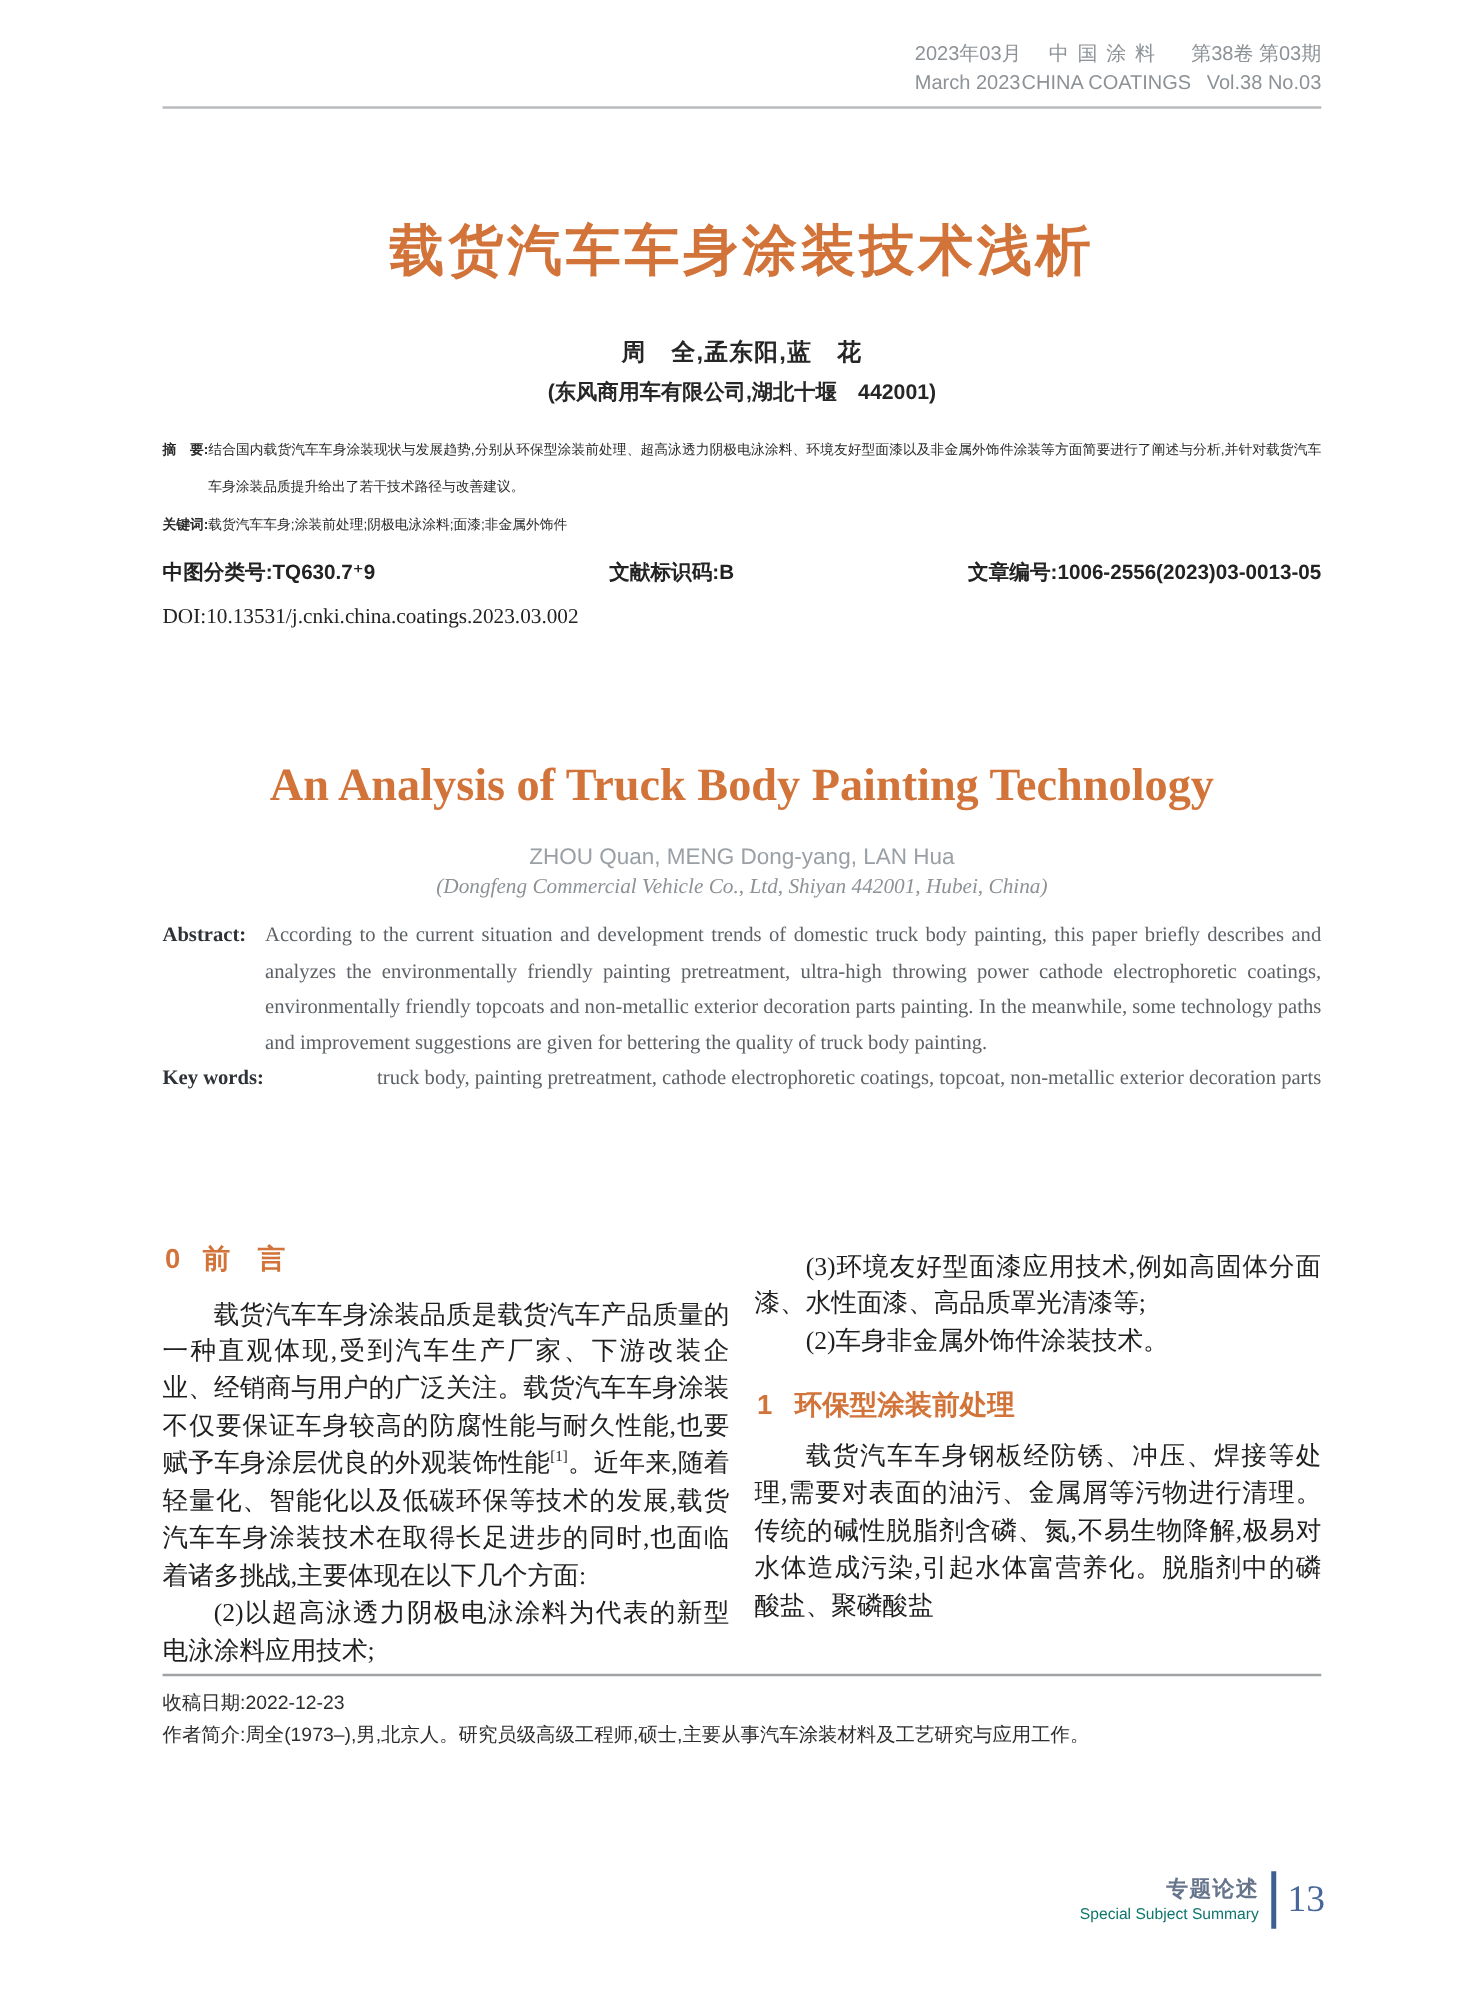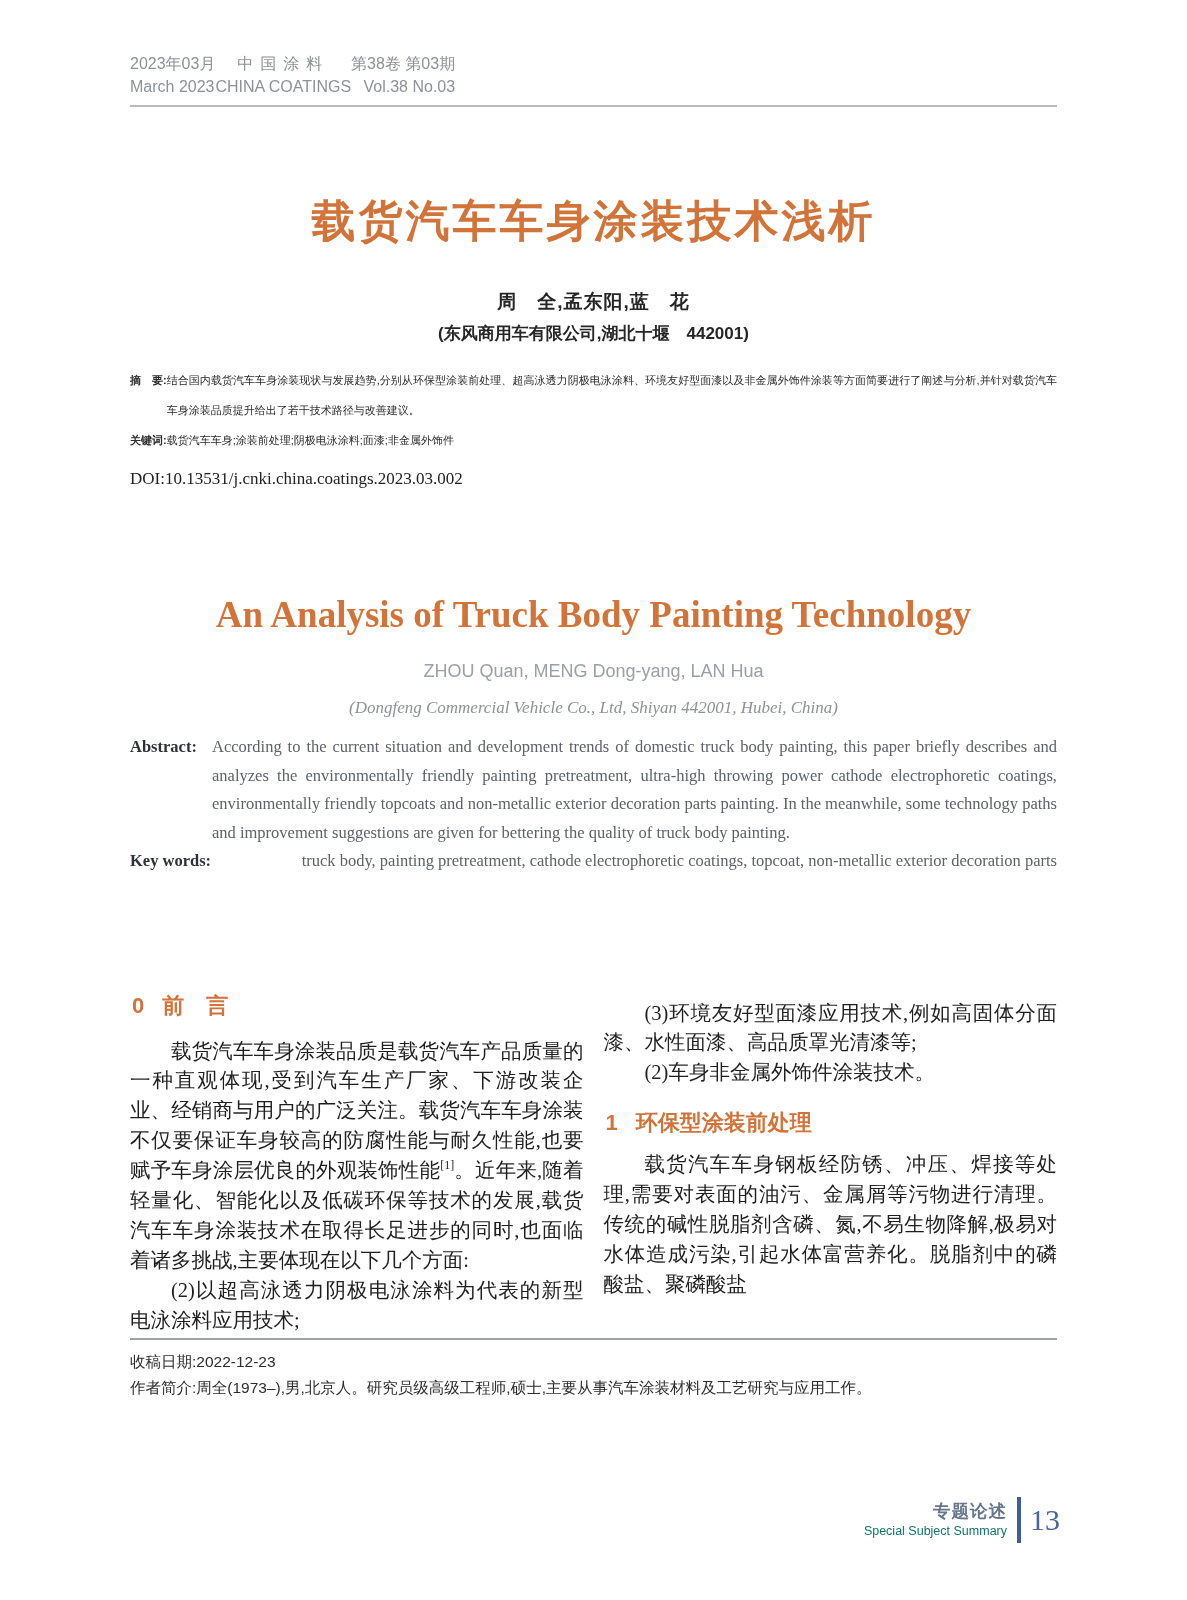--- a/index.html
+++ b/index.html
@@ -1,21 +1,21 @@
 <!DOCTYPE html>
 <html><head>
 <meta charset="utf-8">
 <style>
   * { margin:0; padding:0; box-sizing:border-box; }
   html,body { width:1187px; height:1600px; background:#ffffff; overflow:hidden; }
   body { position:relative; font-family:"Liberation Sans","DejaVu Sans",sans-serif; color:#262626; }
   .content { margin:0 130px; width:927px; }
 
   
-  .jheader { display:flex; justify-content:flex-start; padding-top:52px;
+  .jheader { display:flex; justify-content:flex-end; padding-top:32px;
              color:#8d9296; font-size:16px; line-height:23px; }
   .jh-center { text-align:center; }
   .jh-right  { text-align:right; }
   .jh-cn-spaced { letter-spacing:7px; }
   .jh-rule { border:none; border-top:2px solid #b9bcbf; margin-top:7px; }
 
   
   .title-cn { margin-top:86px; text-align:center; color:#d2743a;
               font-size:44px; font-weight:900; letter-spacing:3px; line-height:56px; }
   .authors-cn { margin-top:40px; text-align:center; font-size:19px; font-weight:700; letter-spacing:1px; }
@@ -29,21 +29,21 @@
   .meta-row { margin-top:12px; display:flex; justify-content:space-between;
               font-size:16.5px; font-weight:700; color:#222; }
   .doi-line { margin-top:14px; font-family:"Liberation Serif","DejaVu Serif",serif;
               font-size:17px; font-weight:400; color:#222; }
 
   
   .title-en { margin-top:104px; text-align:center; color:#d2743a;
               font-family:"Liberation Serif","DejaVu Serif",serif;
               font-size:37px; font-weight:700; line-height:44px; }
   .authors-en { margin-top:24px; text-align:center; color:#9aa0a5; font-size:18px; }
-  .affil-en { margin-top:16px; text-align:center; color:#8d9296; font-size:17px;
+  .affil-en { margin-top:3px; text-align:center; color:#8d9296; font-size:17px;
               font-family:"Liberation Serif","DejaVu Serif",serif; font-style:italic; }
   .abs-en { margin-top:15px; font-family:"Liberation Serif","DejaVu Serif",serif;
             font-size:16.5px; line-height:28.5px; color:#5d6266; }
   .abs-en .hang-label { color:#2e3236; }
   .kw-en { margin-top:0;gap:40px; }
 
   
   .columns { margin-top:110px; display:flex; gap:20px;
              font-family:"Liberation Serif","DejaVu Serif",serif;
              font-size:20.5px; line-height:29.9px; color:#1f1f1f; }
@@ -101,20 +101,25 @@
     <div class="hang-row">
       <span class="hang-label">摘　要:</span>
       <span class="hang-text">结合国内载货汽车车身涂装现状与发展趋势,分别从环保型涂装前处理、超高泳透力阴极电泳涂料、环境友好型面漆以及非金属外饰件涂装等方面简要进行了阐述与分析,并针对载货汽车车身涂装品质提升给出了若干技术路径与改善建议。</span>
     </div>
     <div class="hang-row">
       <span class="hang-label">关键词:</span>
       <span class="hang-text">载货汽车车身;涂装前处理;阴极电泳涂料;面漆;非金属外饰件</span>
     </div>
   </div>
 
+  <div class="meta-row">
+    <span><span>中图分类号:</span><span>TQ630.7⁺9</span></span>
+    <span><span>文献标识码:</span><span>B</span></span>
+    <span><span>文章编号:</span><span>1006-2556(2023)03-0013-05</span></span>
+  </div>
   <div class="doi-line">DOI:10.13531/j.cnki.china.coatings.2023.03.002</div>
 
   <h2 class="title-en">An Analysis of Truck Body Painting Technology</h2>
   <div class="authors-en">ZHOU Quan, MENG Dong-yang, LAN Hua</div>
   <div class="affil-en">(Dongfeng Commercial Vehicle Co., Ltd, Shiyan 442001, Hubei, China)</div>
 
   <div class="abs-en">
     <div class="hang-row">
       <span class="hang-label" style="width:82px;">Abstract:</span>
       <span class="hang-text">According to the current situation and development trends of domestic truck body painting, this paper briefly describes and analyzes the environmentally friendly painting pretreatment, ultra-high throwing power cathode electrophoretic coatings, environmentally friendly topcoats and non-metallic exterior decoration parts painting. In the meanwhile, some technology paths and improvement suggestions are given for bettering the quality of truck body painting.</span>

